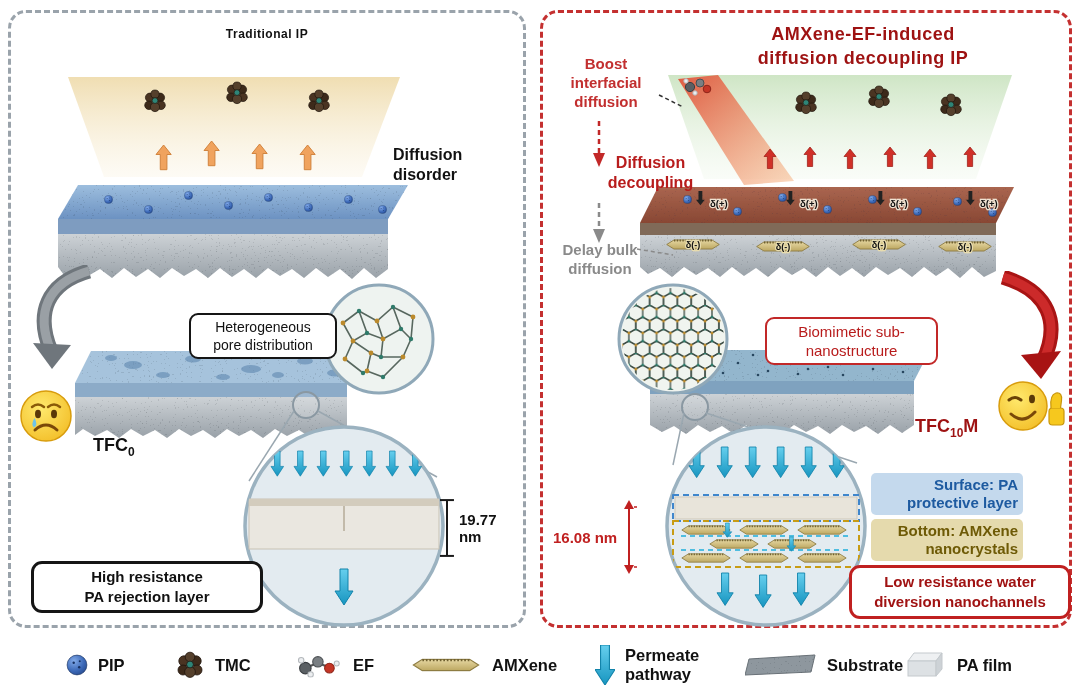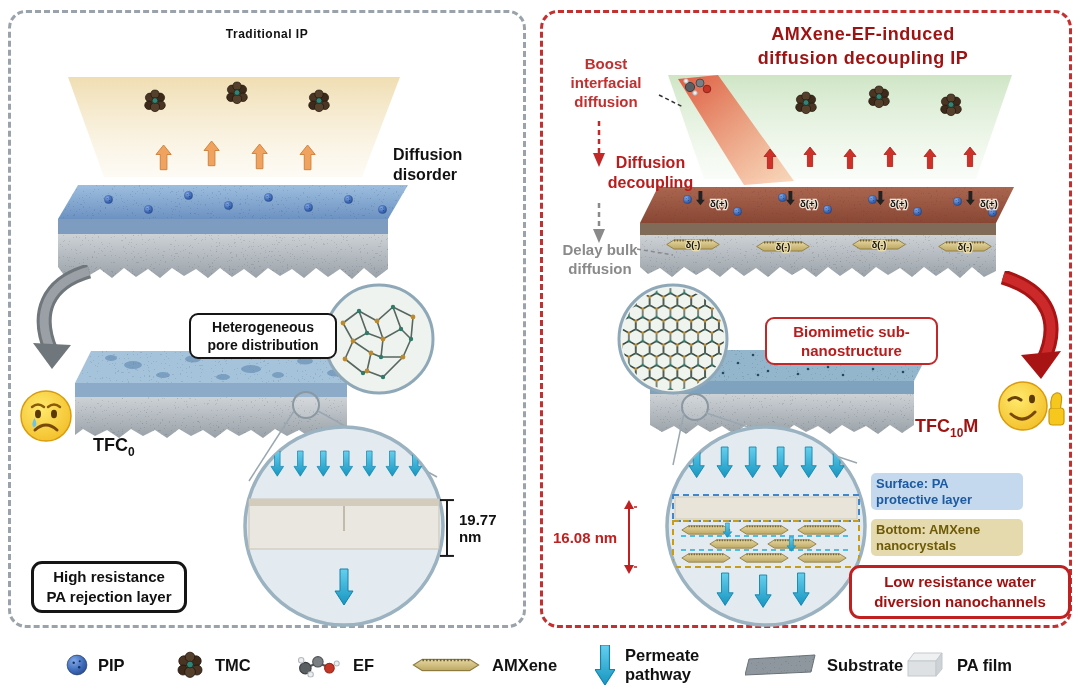--- a/index.html
+++ b/index.html
@@ -9,30 +9,30 @@
   .panel.left  { left: 8px;  top: 10px; width: 518px; height: 618px; border: 3px dashed #9aa3ab; }
   .panel.right { left: 540px; top: 10px; width: 532px; height: 618px; border: 3px dashed #c43030; }
   .abs { position: absolute; }
   .ml { white-space: pre-line; }
   .panel-title { width: 100%; text-align: center; font-weight: bold; font-size: 12px; color: #111; letter-spacing: .5px; }
   .panel-title.red { color: #9e1212; font-size: 18px; line-height: 1.32; }
   .note { font-weight: bold; color: #111; font-size: 16px; line-height: 1.25; }
   .note-red { color: #c22f2f; font-weight: bold; font-size: 15px; line-height: 1.25; text-align: center; }
   .note-red.big { color: #b81c1c; font-size: 16px; }
   .note-gray { color: #8a8a8a; font-weight: bold; font-size: 15px; line-height: 1.25; text-align: center; }
-  .callout { border: 2.5px solid #151515; border-radius: 9px; background: #fff; display: flex; align-items: center; justify-content: center; text-align: center; font-weight: bold; font-size: 14px; line-height: 1.3; color: #111; padding: 4px; }
+  .callout { border: 2.5px solid #151515; border-radius: 9px; background: #fff; display: flex; align-items: center; justify-content: center; text-align: center; font-weight: normal; font-size: 14px; line-height: 1.3; color: #111; padding: 4px; }
   .callout.redline { border-color: #c22828; color: #b81c1c; font-size: 15px; }
   .bigbox { border: 3px solid #151515; border-radius: 11px; background: #fff; display: flex; align-items: center; justify-content: center; text-align: center; font-weight: bold; font-size: 15px; line-height: 1.35; color: #111; }
   .bigbox.redline { border-color: #c02020; color: #a01212; }
   .tfc-label { font-weight: bold; font-size: 18px; color: #111; }
   .tfc-label sub { font-size: 12px; }
   .tfc-label.red { color: #9e1212; }
   .measure { display: flex; align-items: center; gap: 4px; font-weight: bold; font-size: 15px; color: #111; }
   .measure.red { color: #c02020; }
-  .chip { border-radius: 5px; padding: 3px 5px; text-align: left; font-weight: bold; font-size: 13px; line-height: 1.2; }
+  .chip { border-radius: 5px; padding: 3px 5px; text-align: right; font-weight: bold; font-size: 15px; line-height: 1.2; }
   .chip.blue { background: rgba(125,170,215,.45); color: #1d5aa0; }
   .chip.olive { background: rgba(203,182,92,.5); color: #6e5a06; }
   .legend { position: absolute; left: 0; top: 634px; width: 1080px; height: 62px; }
   .legend-item { position: absolute; top: 0; height: 62px; display: flex; align-items: center; gap: 10px; }
   .legend-label { font-weight: bold; font-size: 16.5px; color: #111; line-height: 1.15; }
   .z1 { z-index: 1; } .z2 { z-index: 2; } .z3 { z-index: 3; } .z4 { z-index: 4; } .z5 { z-index: 5; }
   svg { display: block; }
 </style>
 </head>
 <body>
@@ -300,21 +300,21 @@
 
     <div class="abs measure z5" style="left:428px; top:484px;">
       <svg width="16" height="62" viewBox="0 0 16 62">
         <line x1="8" y1="3" x2="8" y2="59" stroke="#1a1a1a" stroke-width="2"></line>
         <line x1="1" y1="3" x2="15" y2="3" stroke="#1a1a1a" stroke-width="2"></line>
         <line x1="1" y1="59" x2="15" y2="59" stroke="#1a1a1a" stroke-width="2"></line>
       </svg>
       <span>19.77 nm</span>
     </div>
 
-    <div class="abs bigbox ml z5" style="left:20px; top:548px; width:156px; height:52px;">High resistance
+    <div class="abs bigbox ml z5" style="left:20px; top:548px; width:232px; height:52px;">High resistance
 PA rejection layer</div>
   </div>
 
   <div class="panel right">
     <div class="abs panel-title red ml z5" style="left:110px; top:10px; width:420px;">AMXene-EF-induced
 diffusion decoupling IP</div>
 
     <div class="abs note-red ml z5" style="left:8px; top:42px; width:110px;">Boost
 interfacial
 diffusion</div>

